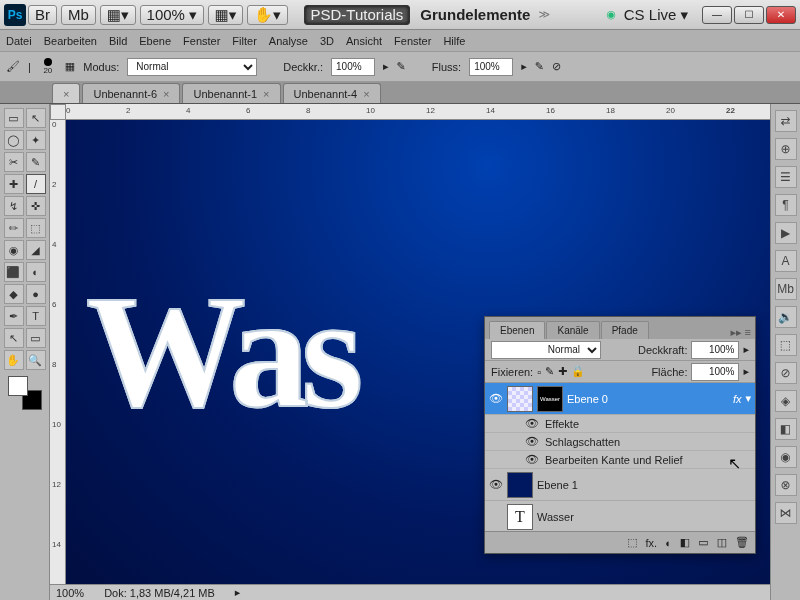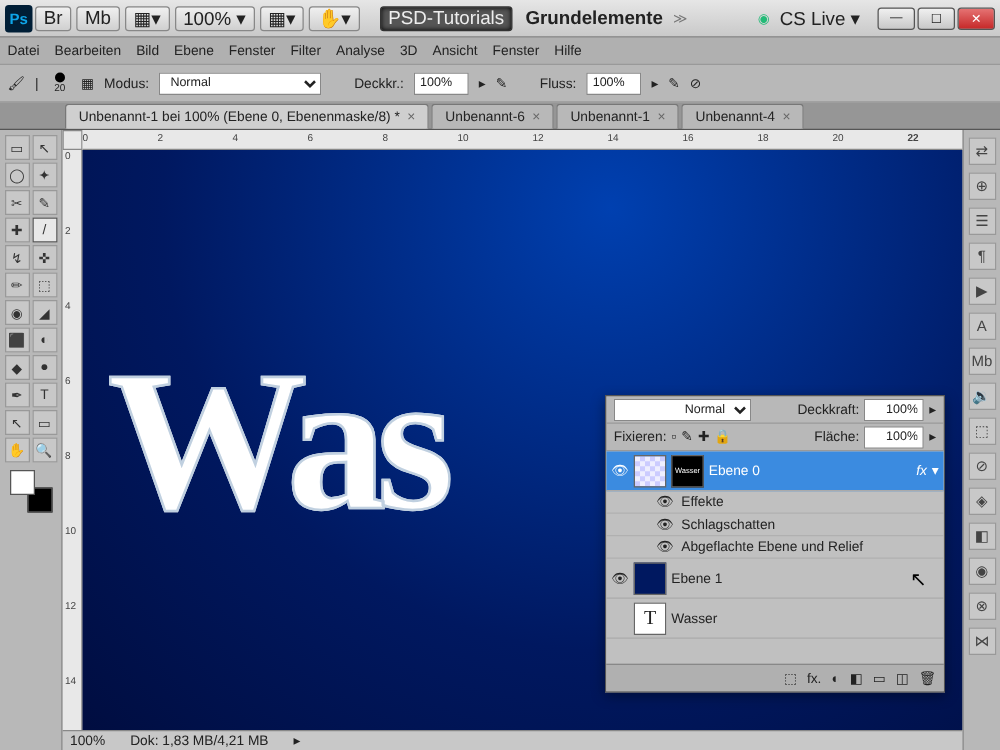--- a/index.html
+++ b/index.html
@@ -122,21 +122,20 @@
   <div style="width:10px"></div>
   <span>Fluss:</span>
   <input class="field" style="width: 44px;" value="100%">
   <span>▸</span>
   <span>✎</span>
   <span>⊘</span>
 </div>
 
 <div class="tabstrip">
   <div class="doctab active">
-      <span>Unbenannt-1 bei 100% (Ebene 0, Ebenenmaske/8) *</span>
       <span class="x">×</span>
     </div>
   <div class="doctab">
       <span>Unbenannt-6</span>
       <span class="x">×</span>
     </div>
   <div class="doctab">
       <span>Unbenannt-1</span>
       <span class="x">×</span>
     </div>
@@ -229,20 +228,27 @@
       <div class="dock-ic">⊘</div>
       <div class="dock-ic">◈</div>
       <div class="dock-ic">◧</div>
       <div class="dock-ic">◉</div>
       <div class="dock-ic">⊗</div>
       <div class="dock-ic">⋈</div>
     </div>
 </div>
 
 <div class="layers-panel">
+  <div class="panel-tabs">
+    <div class="ptab">Ebenen</div>
+    <div class="ptab inactive">Kanäle</div>
+    <div class="ptab inactive">Pfade</div>
+    <div class="spacer"></div>
+    <span style="padding:0 4px;color:#555">▸▸ ≡</span>
+  </div>
   <div class="panel-row">
     <select class="field" style="width:110px"><option>Normal</option></select>
     <div class="spacer"></div>
     <span>Deckkraft:</span>
     <input class="field" value="100%" style="">
       <span>▸</span>
   </div>
   <div class="panel-row">
     <span>Fixieren:</span>
     <span>▫</span>
@@ -267,21 +273,21 @@
     <div class="effect-row">
         <span>👁</span>
         <span>Effekte</span>
       </div>
     <div class="effect-row">
         <span>👁</span>
         <span>Schlagschatten</span>
       </div>
     <div class="effect-row">
         <span>👁</span>
-        <span>Abgeflachte Ebene und Relief</span>
+        <span>Bearbeiten Kante und Relief</span>
       </div>
     <div class="layer">
       <div class="eye">👁</div>
       <div class="thumb dark"></div>
       <span>Ebene 1</span>
     </div>
     <div class="layer">
       <div class="eye"></div>
       <div class="thumb T">T</div>
       <span>Wasser</span>

